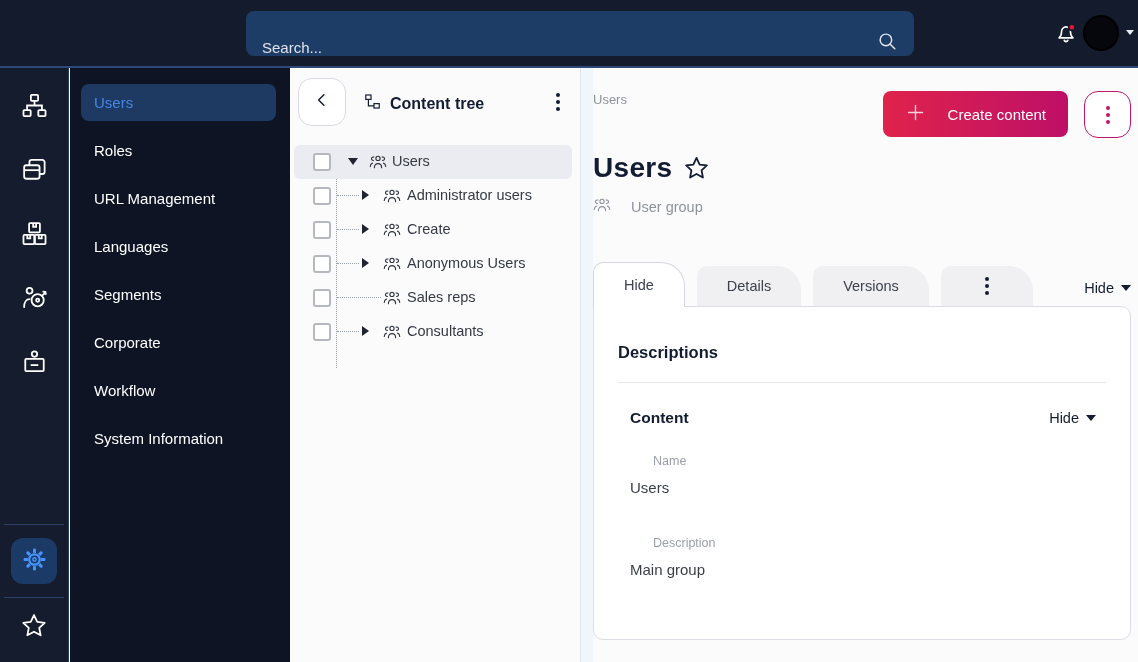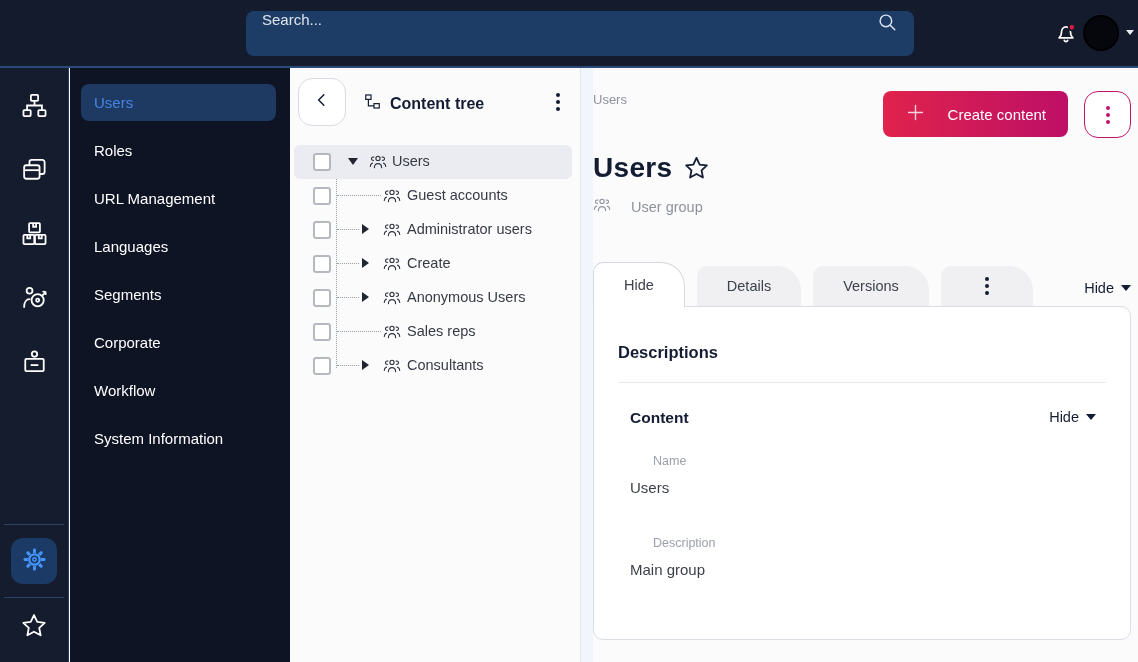--- a/index.html
+++ b/index.html
@@ -7,21 +7,21 @@
   body { position:relative; font-family:"Liberation Sans", sans-serif; background:#fbfbfc; }
 
   
   .topbar { position:absolute; left:0; top:0; width:1138px; height:68px;
             background:#141b2c; border-bottom:2px solid #2b4a7a; }
   .logo { position:absolute; left:26px; top:10px; font-size:36px; font-weight:800;
           letter-spacing:-1.5px;
           background:linear-gradient(90deg,#ff6a1f 0%,#ff3a3a 40%,#f4125c 75%,#e80f63 100%);
           -webkit-background-clip:text; background-clip:text; color:transparent; }
   .search { position:absolute; left:246px; top:11px; width:668px; height:45px;
-            background:#1d3d67; border-radius:8px; display:flex; align-items:flex-start;
+            background:#1d3d67; border-radius:8px; display:flex; align-items:flex-end;
             padding:0 16px; }
   .search input { flex:1; background:transparent; border:none; outline:none;
                   color:#eef1f6; font-size:15px; font-family:inherit; }
   .search input::placeholder { color:#dfe4ec; opacity:1; }
   .bell { position:absolute; left:1053px; top:20px; width:26px; height:26px; cursor:pointer; }
   .avatar { position:absolute; left:1083px; top:15px; width:36px; height:36px;
             border-radius:50%; background:#05070d; border:2px solid #000; cursor:pointer; }
   .avatar-caret { position:absolute; left:1126px; top:30px; width:0; height:0;
                   border-left:4.5px solid transparent; border-right:4.5px solid transparent;
                   border-top:5.5px solid #e8ecf2; cursor:pointer; }
@@ -116,21 +116,21 @@
                  gap:7px; font-size:14.5px; color:#131c33; cursor:pointer; }
   .tri-down { width:0; height:0; border-left:5px solid transparent;
               border-right:5px solid transparent; border-top:6px solid #131c33; }
 
   .card { position:absolute; left:0; top:238px; width:538px; height:334px; background:#fff;
           border:1px solid #dcdee6; border-radius:0 10px 10px 10px; padding:36px 24px 0 24px;
           z-index:1; }
   .card-heading { font-size:16.5px; font-weight:700; color:#131c33; }
   .card-divider { height:1px; background:#e8e9ee; margin:20px 0 26px 0; }
   .card-body { padding-left:12px; padding-right:10px; }
-  .section-head-row { display:flex; align-items:flex-start; }
+  .section-head-row { display:flex; align-items:center; }
   .section-heading { font-size:15.5px; font-weight:700; color:#131c33; }
   .section-hide { margin-left:auto; display:flex; align-items:center; gap:7px;
                   font-size:14.5px; color:#131c33; cursor:pointer; }
   .field-label { font-size:12.5px; color:#9ba0a9; margin-top:27px;margin-left:23px; }
   .field-label.second { margin-top:40px; }
   .field-value { font-size:15px; color:#3a3f47; margin-top:11px; }
 </style>
 </head>
 <body>
 
@@ -275,35 +275,20 @@
             <path d="M7.2 19.5c0-3.2 2-5.3 4.8-5.3s4.8 2.1 4.8 5.3"></path>
             <path d="M17.5 5.5a2.3 2.3 0 11.6 4.4"></path>
             <path d="M19.4 13.5c1.8.7 2.9 2.3 2.9 4.5"></path>
             <path d="M6.5 5.5a2.3 2.3 0 10-.6 4.4"></path>
             <path d="M4.6 13.5c-1.8.7-2.9 2.3-2.9 4.5"></path>
         </svg>
       </span>
       <span class="tr-label root-label">Users</span>
     </div>
 
-    <div class="tree-row">
-      <span class="cb"></span>
-      <span class="hline long"></span>
-      <span class="tr-icon child">
-        <svg viewBox="0 0 24 24" width="18" height="18" fill="none" stroke="currentColor" stroke-width="1.5" stroke-linecap="round">
-          <circle cx="12" cy="7.2" r="2.8"></circle>
-            <path d="M7.2 19.5c0-3.2 2-5.3 4.8-5.3s4.8 2.1 4.8 5.3"></path>
-            <path d="M17.5 5.5a2.3 2.3 0 11.6 4.4"></path>
-            <path d="M19.4 13.5c1.8.7 2.9 2.3 2.9 4.5"></path>
-            <path d="M6.5 5.5a2.3 2.3 0 10-.6 4.4"></path>
-            <path d="M4.6 13.5c-1.8.7-2.9 2.3-2.9 4.5"></path>
-        </svg>
-      </span>
-      <span class="tr-label child-label">Guest accounts</span>
-    </div>
 
     <div class="tree-row">
       <span class="cb"></span>
       <span class="hline short"></span>
       <span class="tr-caret-right"></span>
       <span class="tr-icon child">
         <svg viewBox="0 0 24 24" width="18" height="18" fill="none" stroke="currentColor" stroke-width="1.5" stroke-linecap="round">
           <circle cx="12" cy="7.2" r="2.8"></circle>
             <path d="M7.2 19.5c0-3.2 2-5.3 4.8-5.3s4.8 2.1 4.8 5.3"></path>
             <path d="M17.5 5.5a2.3 2.3 0 11.6 4.4"></path>

